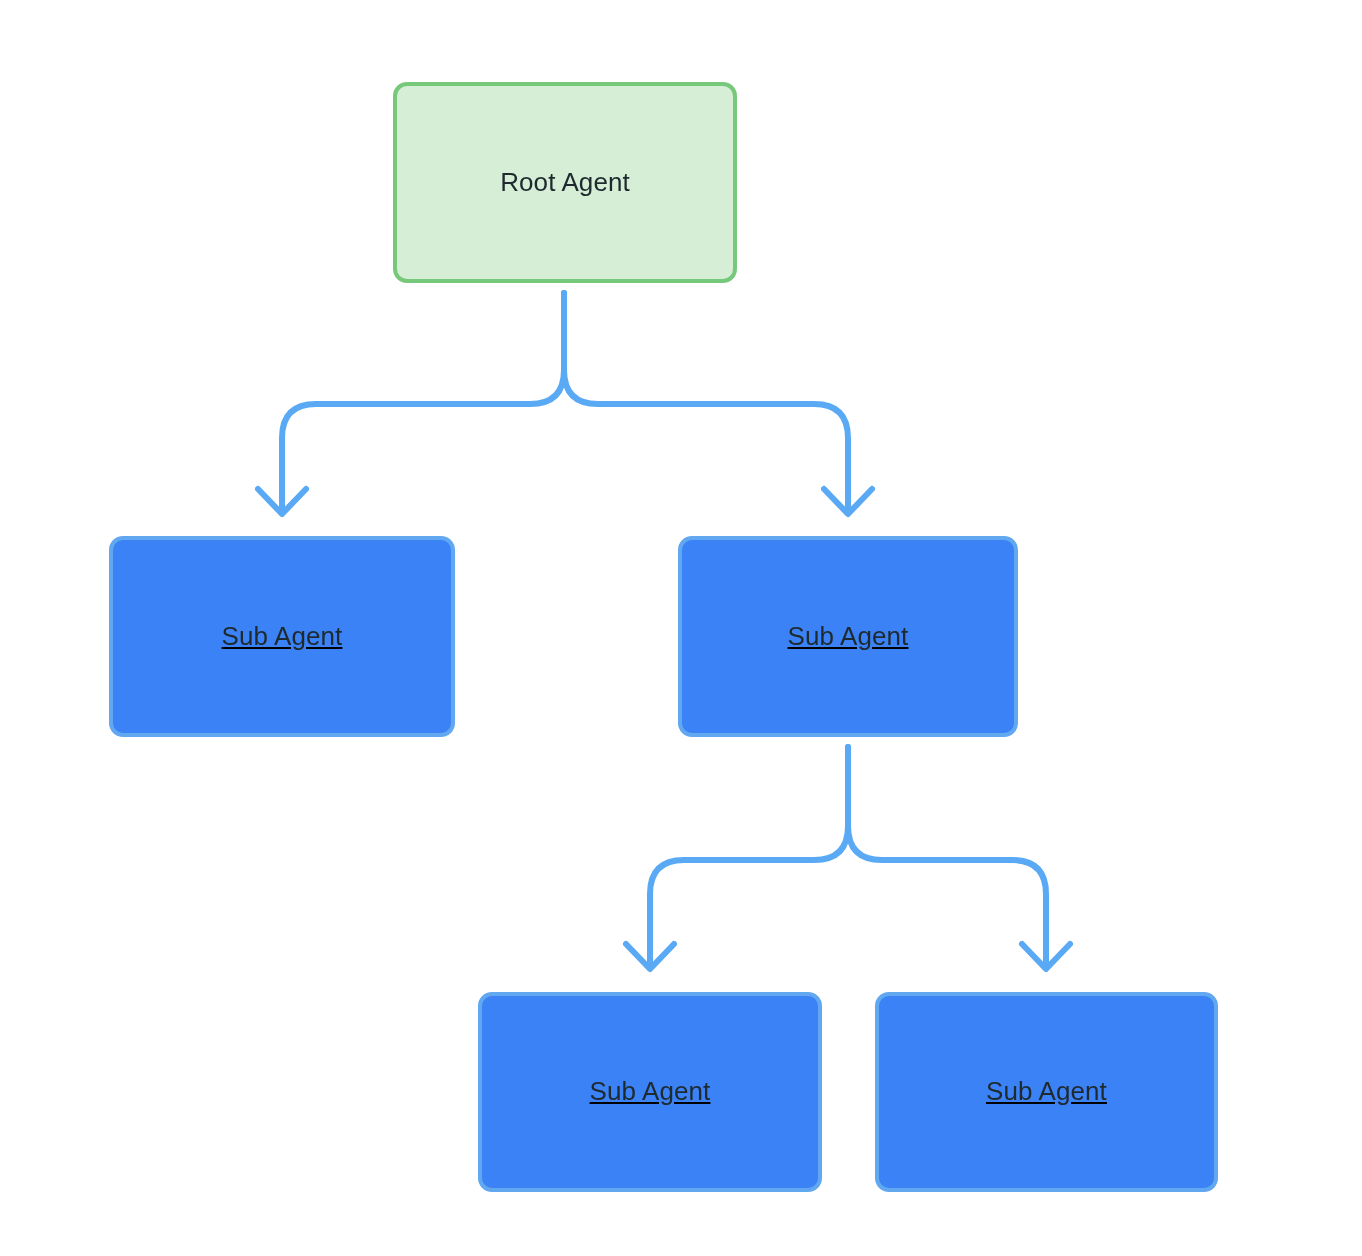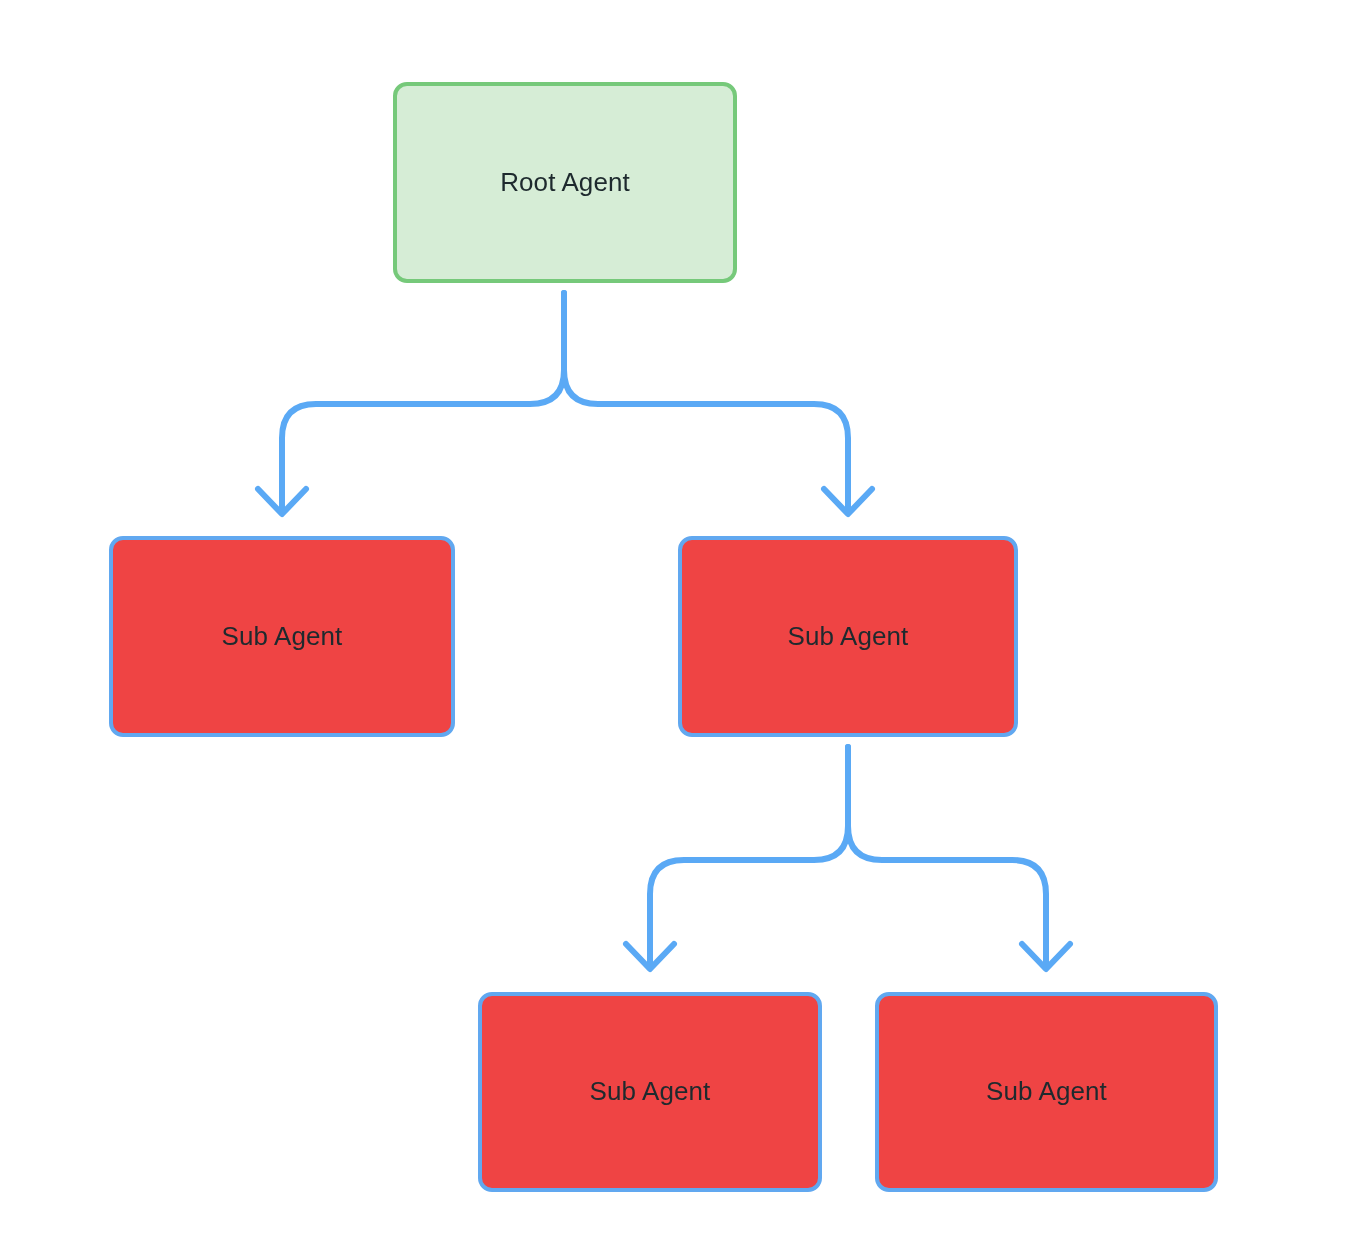--- a/index.html
+++ b/index.html
@@ -44,22 +44,23 @@
     line-height: 1.2;
     text-align: center;
     white-space: nowrap;
     user-select: none;
   }
   .node.root {
     background: #d6edd6;
     border-color: #76c97a;
   }
   .node.sub {
-    background: #ef4444;
+    background: #3b82f6;
     border-color: #61a8f0;
+    text-decoration: underline;
   }
 </style>
 </head>
 <body>
 
 <div id="canvas">
 
   <svg id="edges" viewBox="0 0 1362 1256" width="1362" height="1256" xmlns="http://www.w3.org/2000/svg">
     <g fill="none" stroke="#5aa9f5" stroke-width="6" stroke-linecap="round" stroke-linejoin="round">
 

